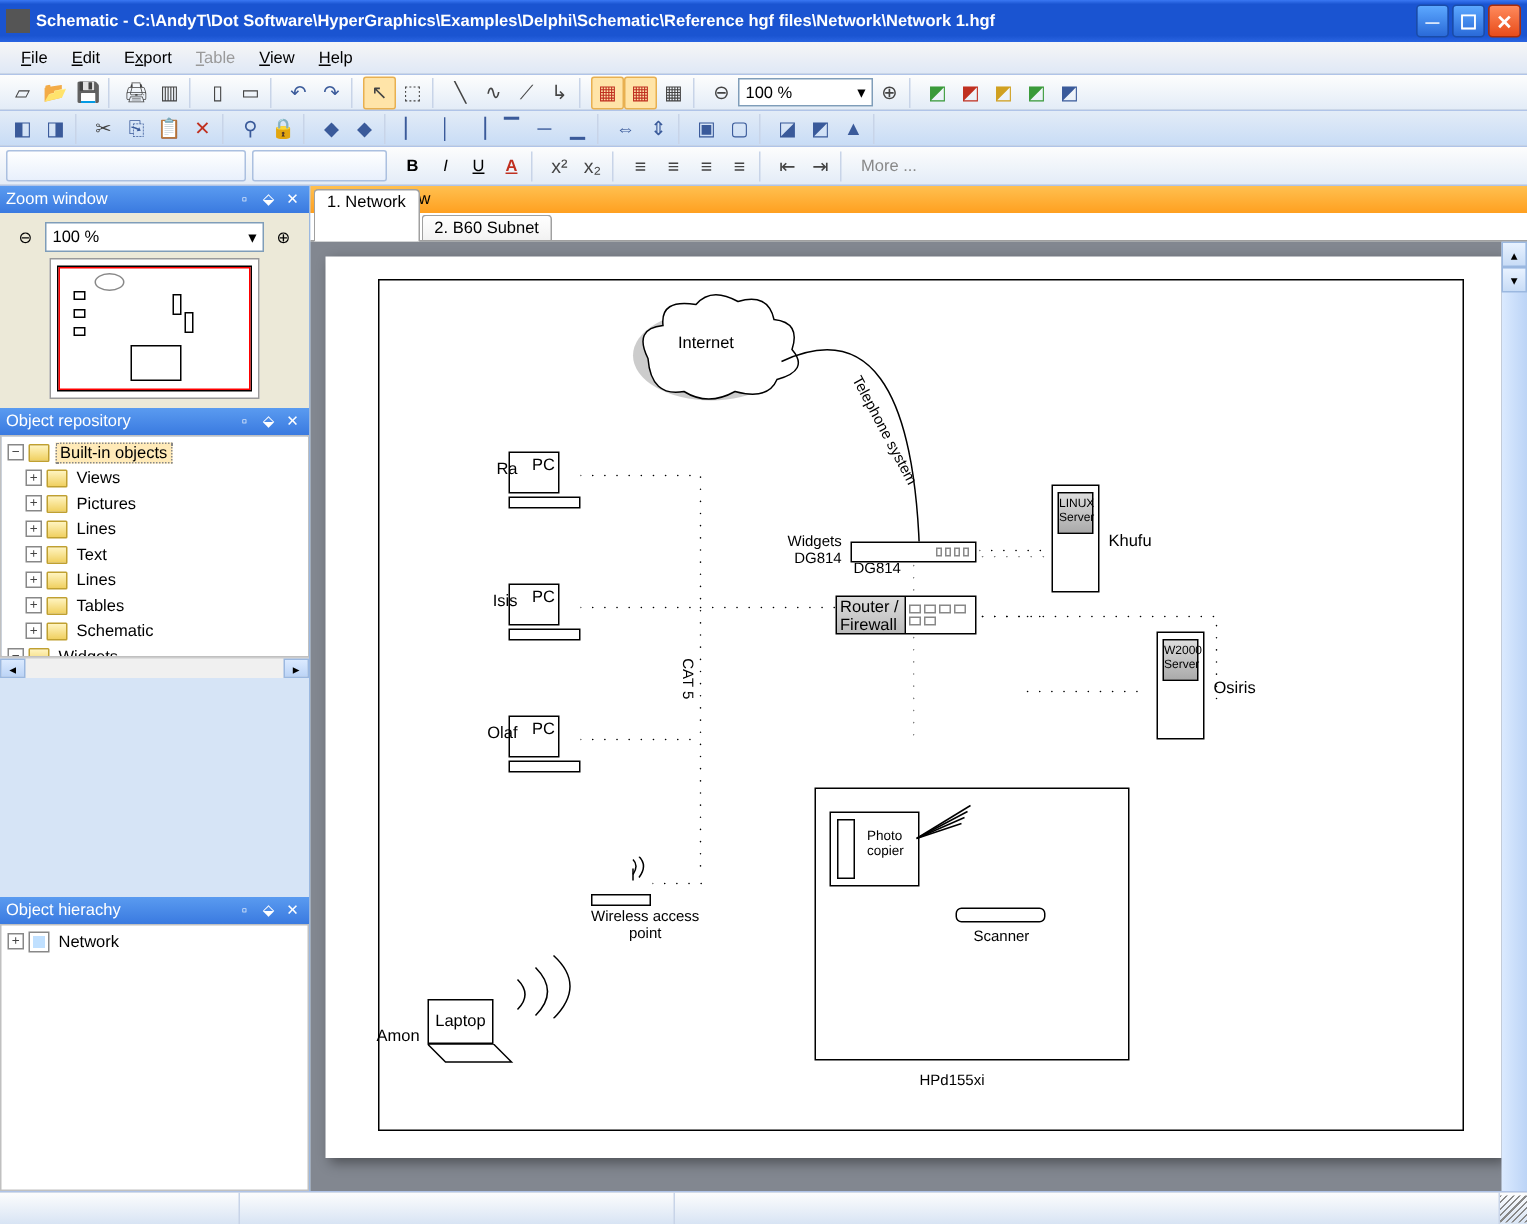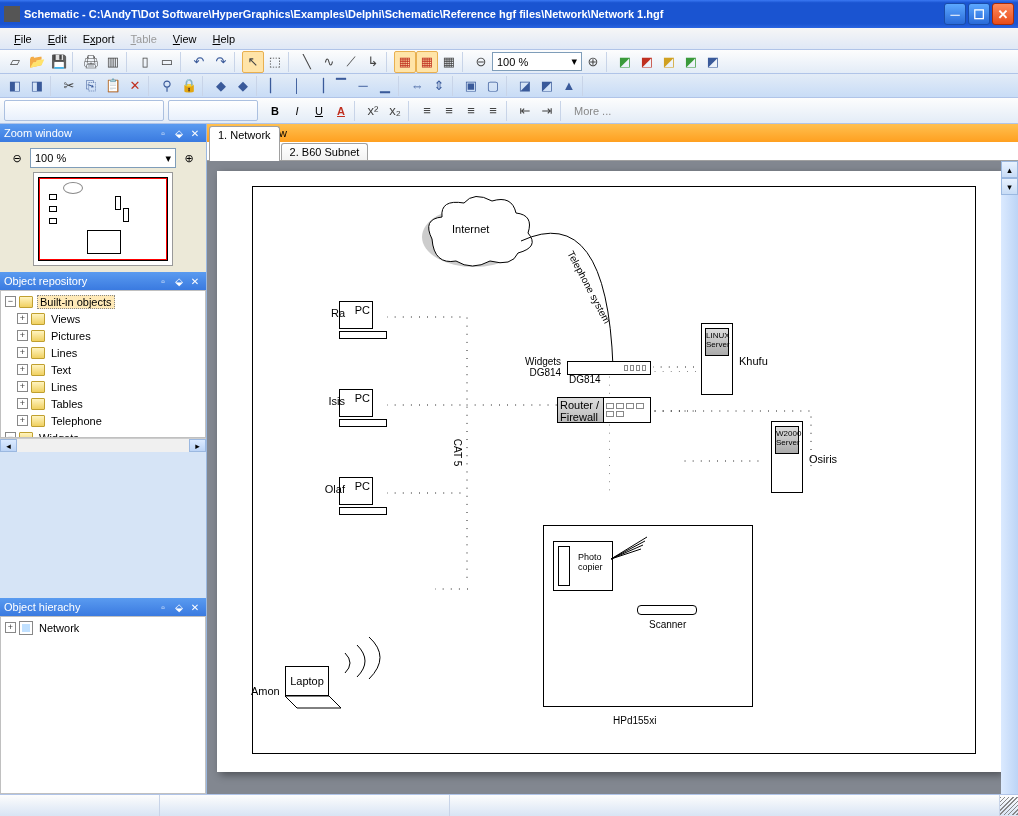--- a/index.html
+++ b/index.html
@@ -413,21 +413,21 @@
             <span class="tree-label">Lines</span>
           </div>
         <div class="tree-row l1">
             <span class="tree-toggle">+</span>
             <span class="folder-icon"></span>
             <span class="tree-label">Tables</span>
           </div>
         <div class="tree-row l1">
             <span class="tree-toggle">+</span>
             <span class="folder-icon"></span>
-            <span class="tree-label">Telephone</span>
+            <span class="tree-label">Schematic</span>
           </div>
         <div class="tree-row">
             <span class="tree-toggle">−</span>
             <span class="folder-icon"></span>
             <span class="tree-label">Widgets</span>
           </div>
 
       </div>
     </div>
     <div class="repo-scroll">
@@ -563,20 +563,29 @@
         <div class="d" style="left:592px;top:282px">Osiris</div>
 
         <svg class="d" style="left:436px;top:190px" width="130" height="120">
           <g stroke="#000" fill="none" stroke-dasharray="0.1 8" stroke-linecap="round">
             <path d="M0 6 L44 6"></path>
             <path d="M32 50 L44 50"></path>
             <path d="M32 100 L112 100"></path>
           </g>
         </svg>
 
+        <div class="d" style="left:177px;top:400px">
+          <svg width="40" height="22">
+              <path d="M28 2 Q32 6 28 12 M32 0 Q38 6 32 14" fill="none" stroke="#000"></path>
+              <line x1="28" y1="16" x2="28" y2="8" stroke="#000"></line>
+            </svg>
+          <div class="device-box" style="width:40px;height:8px"></div>
+          <div class="small-lbl" style="text-align:center;white-space:pre;margin-top:2px">Wireless access
+point</div>
+        </div>
         <svg class="d" style="left:218px;top:414px" width="40" height="10">
           <path d="M0 4 L34 4" stroke="#000" fill="none" stroke-dasharray="0.1 8" stroke-linecap="round"></path>
         </svg>
 
         <div class="d" style="left:68px;top:495px">
           <div style="width:44px;height:30px;border:1px solid #000;background:#fff;display:flex;align-items:center;justify-content:center">
               <span>Laptop</span>
             </div>
           <svg width="58" height="14">
               <path d="M0 0 L44 0 L56 12 L12 12 Z" fill="#fff" stroke="#000"></path>

